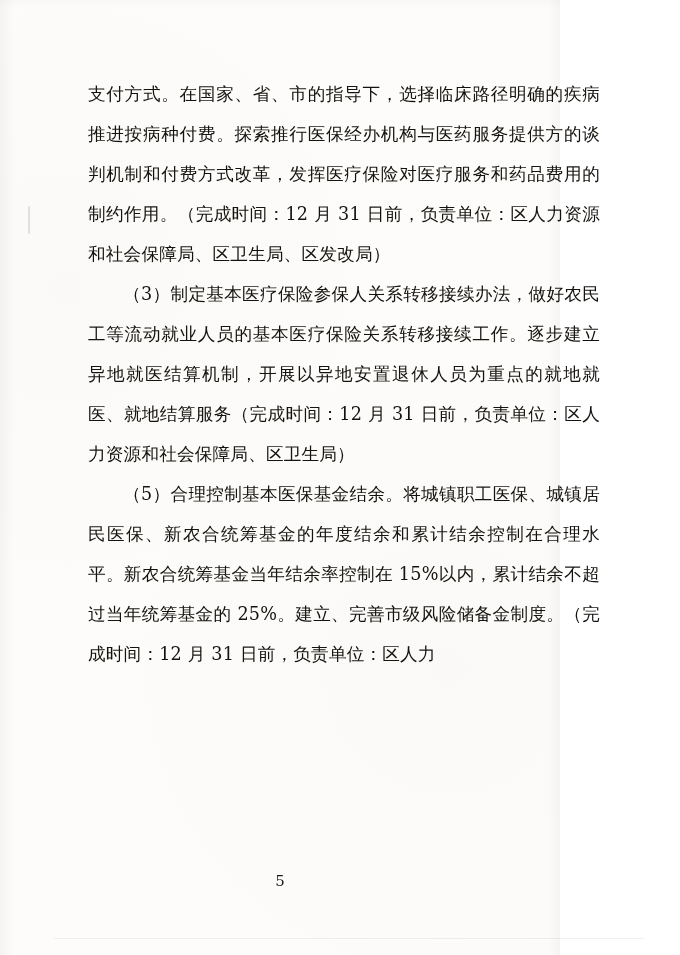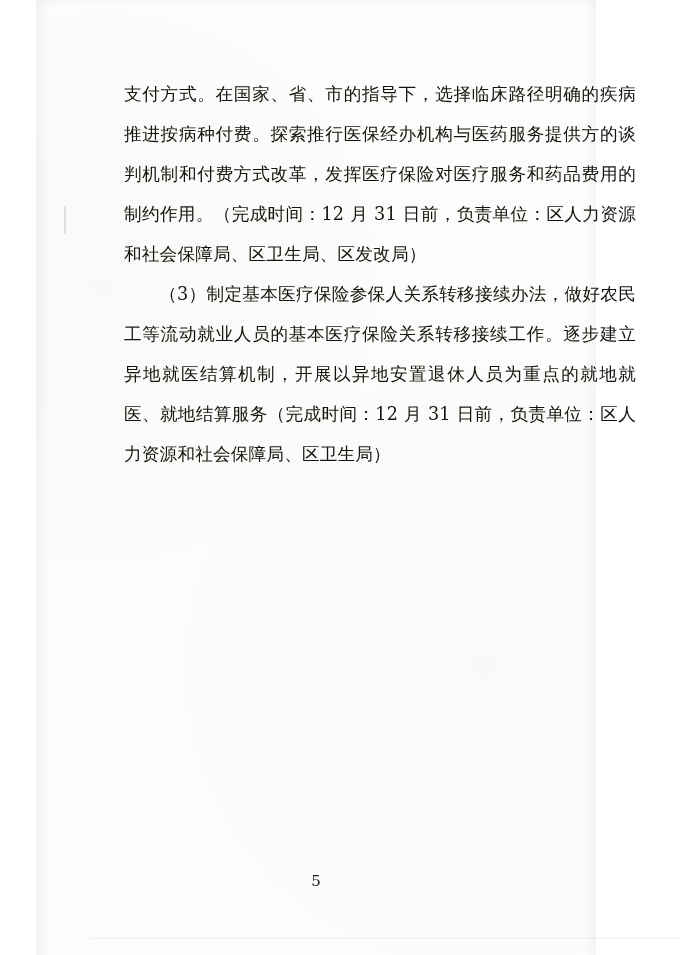--- a/index.html
+++ b/index.html
@@ -15,21 +15,20 @@
   }
   .page {
     position: relative;
     width: 560px;
     height: 955px;
     background: #fdfcfa;
     background-image:
       radial-gradient(circle at 12% 30%, rgba(0,0,0,0.012) 0%, rgba(0,0,0,0) 40%),
       radial-gradient(circle at 80% 70%, rgba(0,0,0,0.012) 0%, rgba(0,0,0,0) 45%);
     box-sizing: border-box;
-    margin-left: 36px;
   }
   .scan-noise {
     position: absolute;
     inset: 0;
     pointer-events: none;
     background:
       linear-gradient(90deg, rgba(0,0,0,0.035) 0px, rgba(0,0,0,0) 14px),
       linear-gradient(270deg, rgba(0,0,0,0.03) 0px, rgba(0,0,0,0) 12px),
       linear-gradient(180deg, rgba(0,0,0,0.02) 0px, rgba(0,0,0,0) 10px);
   }
@@ -89,17 +88,18 @@
 
 <div class="page">
 
   <div class="scan-noise"></div>
   <div class="edge-mark-left"></div>
   <div class="edge-mark-bottom"></div>
 
   <div class="body-text">
     <p class="para">支付方式。在国家、省、市的指导下，选择临床路径明确的疾病推进按病种付费。探索推行医保经办机构与医药服务提供方的谈判机制和付费方式改革，发挥医疗保险对医疗服务和药品费用的制约作用。（完成时间：12 月 31 日前，负责单位：区人力资源和社会保障局、区卫生局、区发改局）</p>
     <p class="para indent2">（3）制定基本医疗保险参保人关系转移接续办法，做好农民工等流动就业人员的基本医疗保险关系转移接续工作。逐步建立异地就医结算机制，开展以异地安置退休人员为重点的就地就医、就地结算服务（完成时间：12 月 31 日前，负责单位：区人力资源和社会保障局、区卫生局）</p>
+    <p class="para indent2">（5）合理控制基本医保基金结余。将城镇职工医保、城镇居民医保、新农合统筹基金的年度结余和累计结余控制在合理水平。新农合统筹基金当年结余率控制在 15%以内，累计结余不超过当年统筹基金的 25%。建立、完善市级风险储备金制度。（完成时间：12 月 31 日前，负责单位：区人力</p>
   </div>
 
   <div class="page-number">5</div>
 
 </div>
 
 </body></html>

